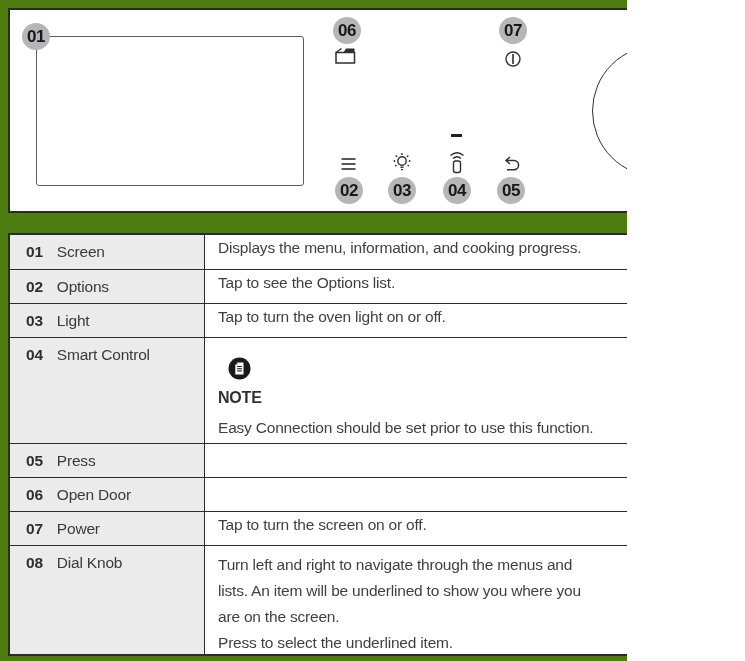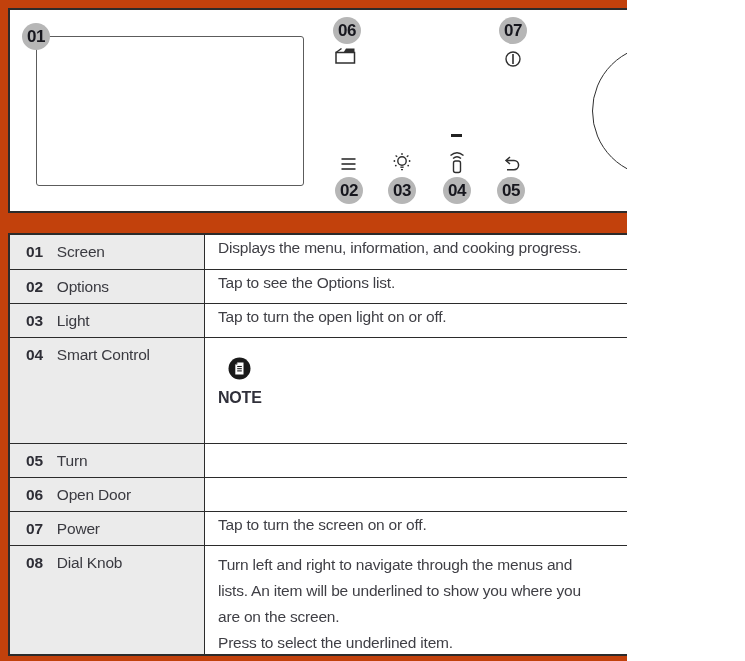--- a/index.html
+++ b/index.html
@@ -6,21 +6,21 @@
   html, body { background: #fff; }
   body {
     font-family: "Liberation Sans", sans-serif;
     color: #3c3c42;
     letter-spacing: -0.2px;
   }
   .page {
     position: relative;
     width: 627px;
     height: 661px;
-    background: #c2410c;
+    background: #4d7c0f;
     overflow: hidden;
   }
   
   .frame {
     position: absolute; left: 8px; top: 8px;
     width: 728px; height: 205px;
     border: 2px solid #2b2b2b;
     background: #fff;
   }
   .screen {
@@ -191,21 +191,21 @@
         <span class="pre">Tap to see the Options list.</span>
       </div>
     </div>
 
     <div class="row h34">
       <div class="cell-l">
         <span class="num">03</span>
         <span class="nm">Light</span>
       </div>
       <div class="cell-r">
-        <span class="pre">Tap to turn the open light on or off.</span>
+        <span class="pre">Tap to turn the oven light on or off.</span>
       </div>
     </div>
 
     <div class="row tall h106">
       <div class="cell-l">
         <span class="num">04</span>
         <span class="nm">Smart Control</span>
       </div>
       <div class="cell-r">
         <div class="note-head">
@@ -214,27 +214,28 @@
               <circle cx="11.5" cy="11.5" r="11" fill="#1a1a1a"></circle>
               <path d="M9.3 5.5 h6.2 v12 h-8.2 v-10 z" fill="#ffffff"></path>
               <path d="M9.3 5.5 v2 h-2 z" fill="#1a1a1a"></path>
               <line x1="9.2" y1="9.5" x2="13.8" y2="9.5" stroke="#1a1a1a" stroke-width="1.1"></line>
               <line x1="9.2" y1="11.7" x2="13.8" y2="11.7" stroke="#1a1a1a" stroke-width="1.1"></line>
               <line x1="9.2" y1="13.9" x2="13.8" y2="13.9" stroke="#1a1a1a" stroke-width="1.1"></line>
             </svg>
           </span>
           <span>NOTE</span>
         </div>
+        <span class="note-text">Easy Connection should be set prior to use this function.</span>
       </div>
     </div>
 
     <div class="row h34">
       <div class="cell-l">
         <span class="num">05</span>
-        <span class="nm">Turn</span>
+        <span class="nm">Press</span>
       </div>
     </div>
 
     <div class="row h34">
       <div class="cell-l">
         <span class="num">06</span>
         <span class="nm">Open Door</span>
       </div>
     </div>
 

